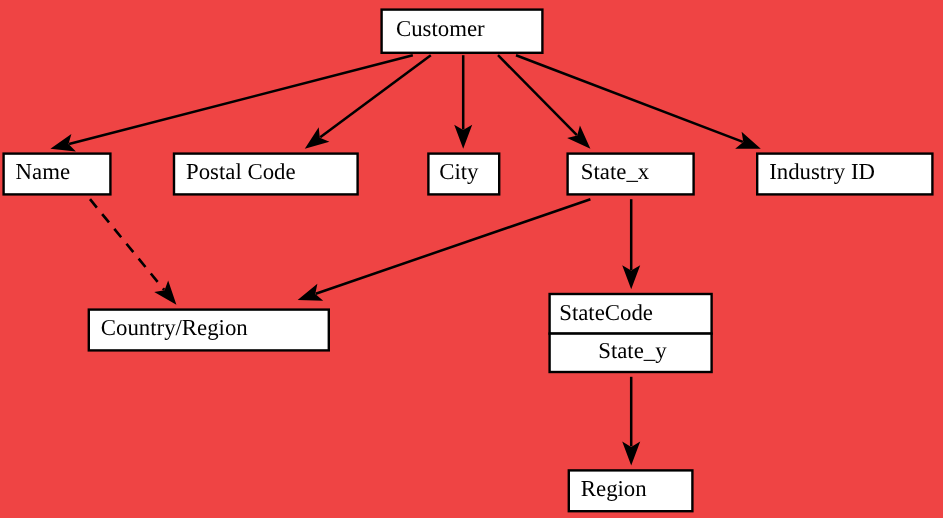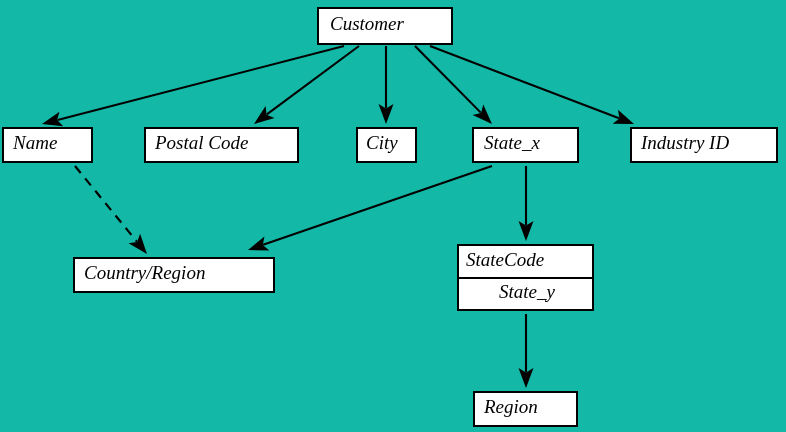--- a/index.html
+++ b/index.html
@@ -10,22 +10,21 @@
   body {
     width: 786px;
     height: 432px;
     font-family: "Liberation Serif", "DejaVu Serif", serif;
     overflow: hidden;
   }
   #diagram-root {
     position: relative;
     width: 786px;
     height: 432px;
-    background: #14b8a6;
-    font-style: italic;
+    background: #ef4444;
   }
   svg#diagram-svg {
     display: block;
     width: 786px;
     height: 432px;
   }
   .node-box {
     fill: #ffffff;
     stroke: #000000;
     stroke-width: 2;

